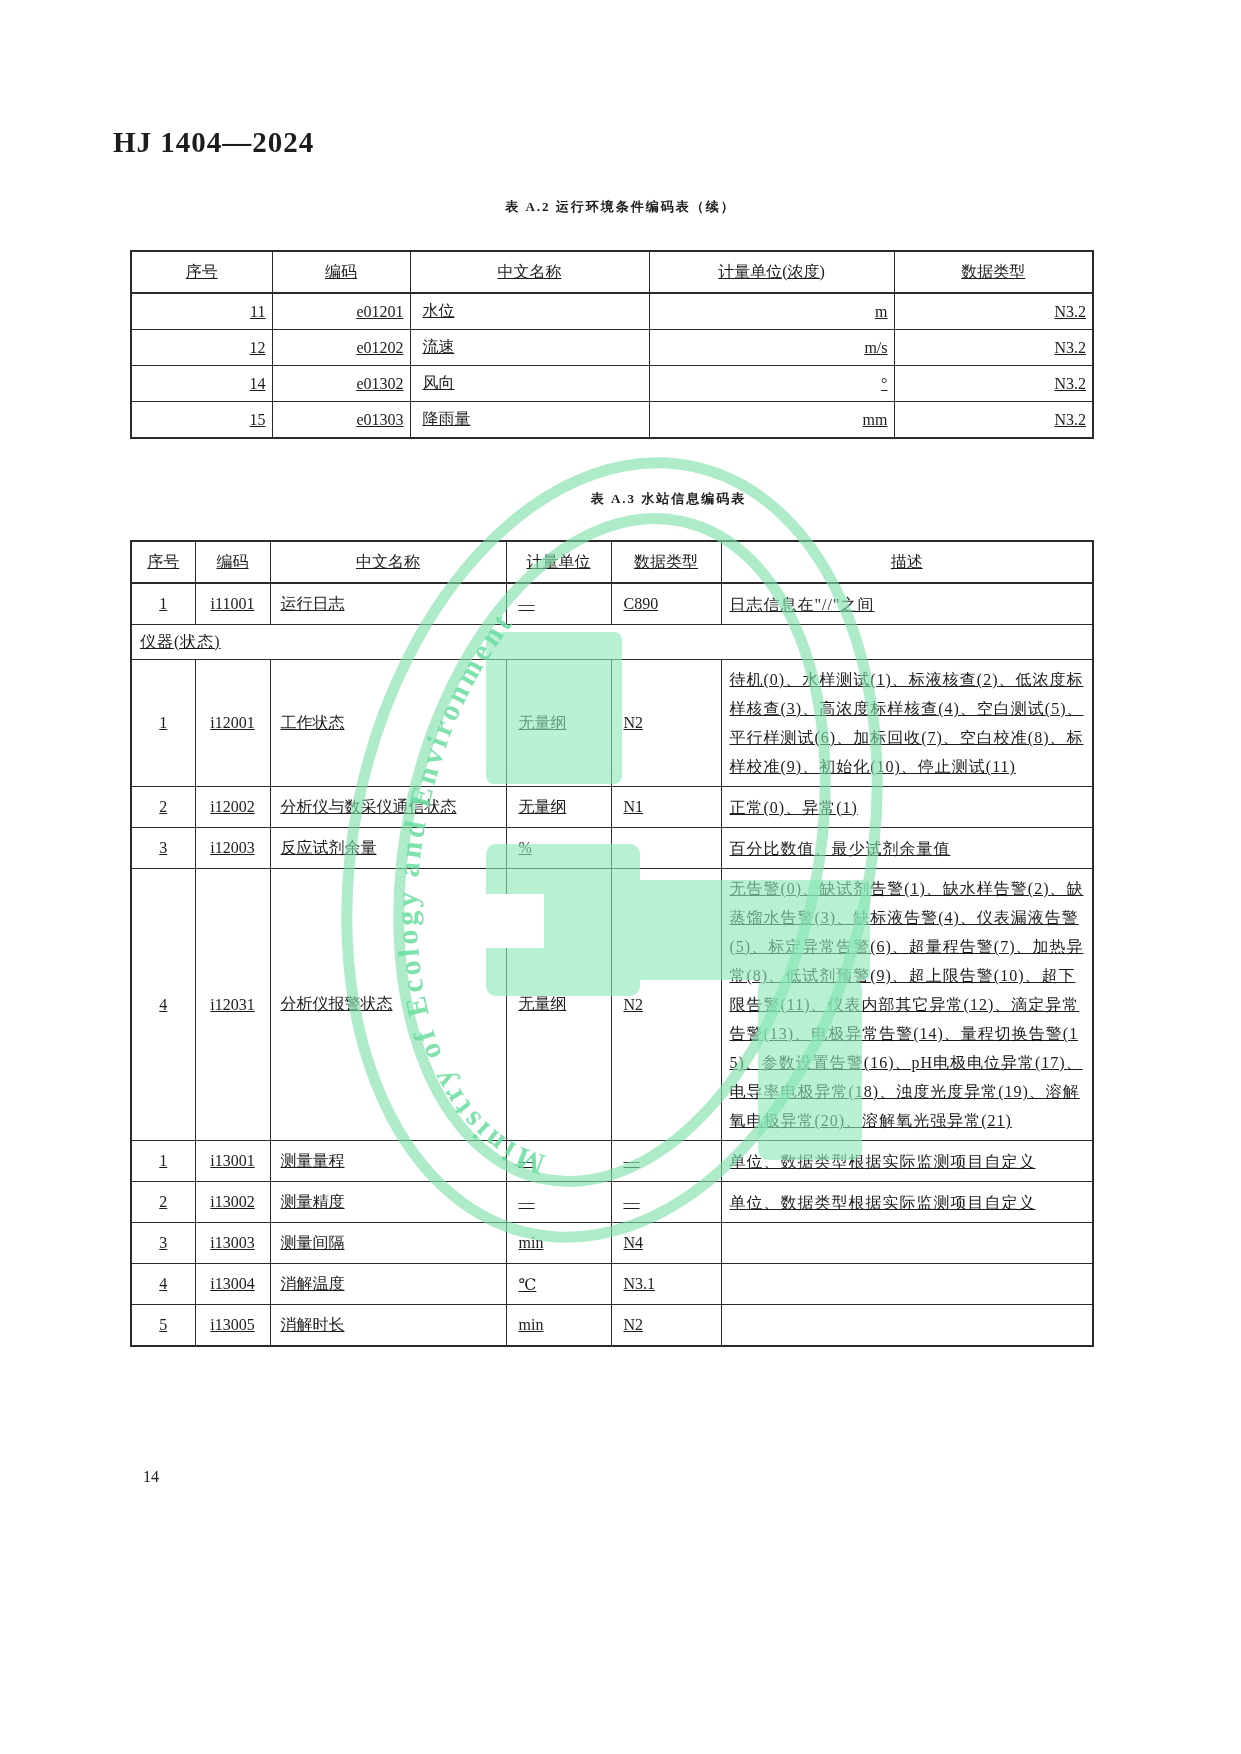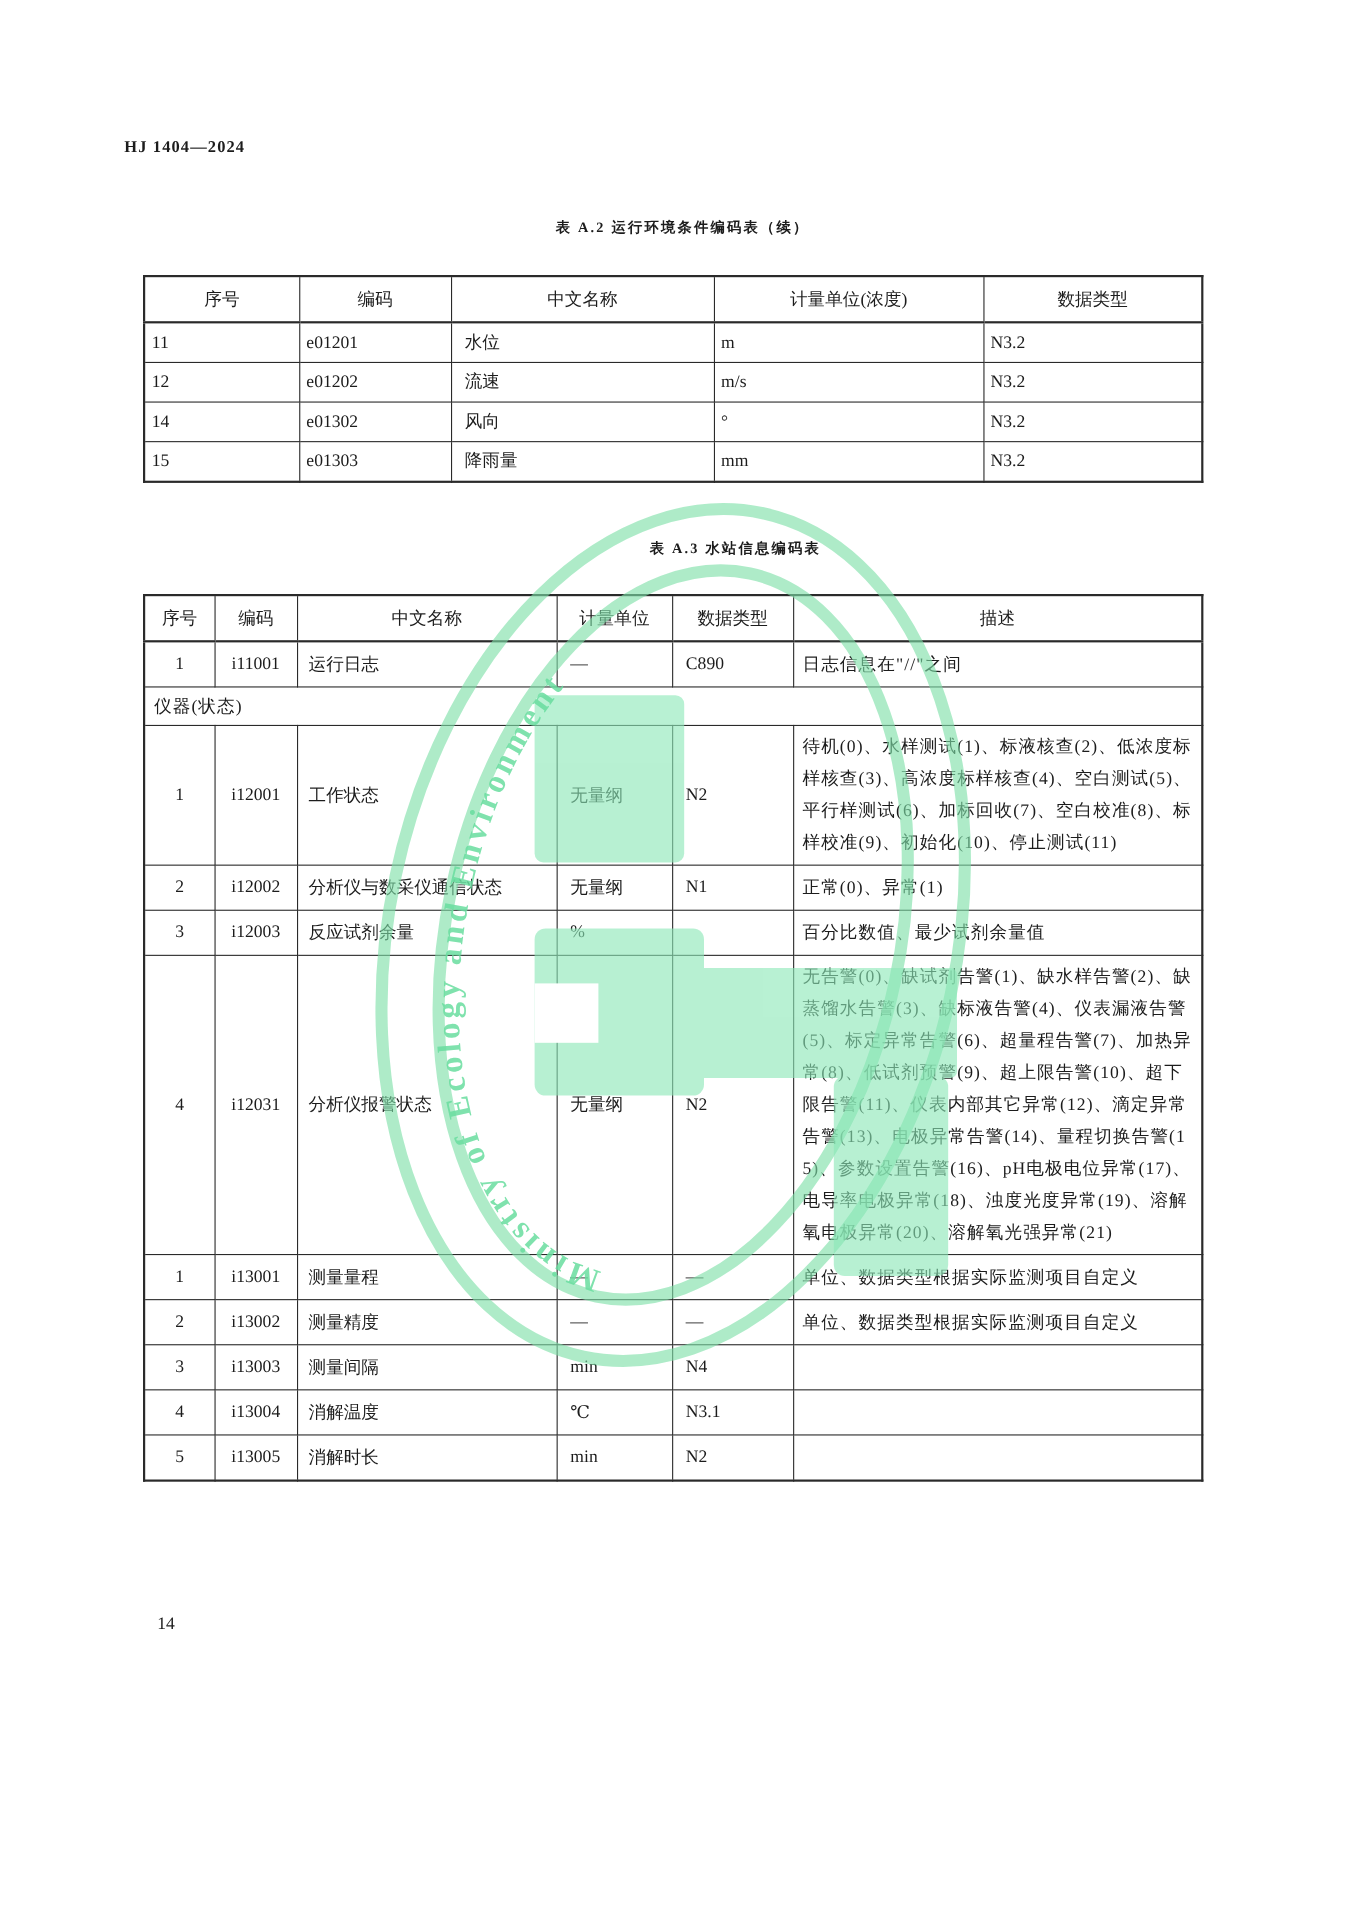--- a/index.html
+++ b/index.html
@@ -7,21 +7,21 @@
     position:relative;
     width:1241px;height:1754px;
     background:#ffffff;
     margin:0 auto;
     font-family:"Liberation Serif","DejaVu Serif",serif;
     color:#1c1c1c;
     overflow:hidden;
   }
   .doc-number{
     position:absolute;left:113px;top:126px;
-    font-size:15px;font-weight:bold;letter-spacing:1px;
+    font-size:29px;font-weight:bold;letter-spacing:1px;
   }
   .tbl-title{
     position:absolute;left:0;width:100%;
     text-align:center;font-size:13px;font-weight:bold;letter-spacing:2px;
   }
   .t-a2{top:198px;}
   .t-a3{top:490px;padding-left:48px;}
   table.tbl{
     position:absolute;left:130px;width:962px;
     border-collapse:collapse;table-layout:fixed;
@@ -30,23 +30,23 @@
   table.a2{top:250px;}
   table.a3{top:540px;}
   .tbl th,.tbl td{
     border:1px solid #2a2a2a;
     padding:3px 6px;
     font-weight:normal;
     vertical-align:middle;
     overflow:visible;
     word-break:break-all;
   }
-  .tbl{border:2px solid #2a2a2a;}
+  .tbl{border:2px solid #2a2a2a;text-decoration:underline;}
   .tbl thead th{height:34px;text-align:center;border-bottom:2px solid #2a2a2a;}
-  table.a2 td{height:29px;text-align:left;}
+  table.a2 td{height:29px;text-align:right;}
   table.a2 td.c2{text-align:left;padding-left:12px;}
   table.a3 td{height:30px;}
   table.a3 td.c0,table.a3 td.c1{text-align:center;}
   table.a3 td.c2{text-align:left;padding-left:10px;}
   table.a3 td.c3,table.a3 td.c4{text-align:left;padding-left:12px;}
   table.a3 td.c5{
     text-align:left;padding:5px 8px;
     line-height:29px;letter-spacing:1px;font-size:16px;
   }
   table.a3 td.section-cell{

